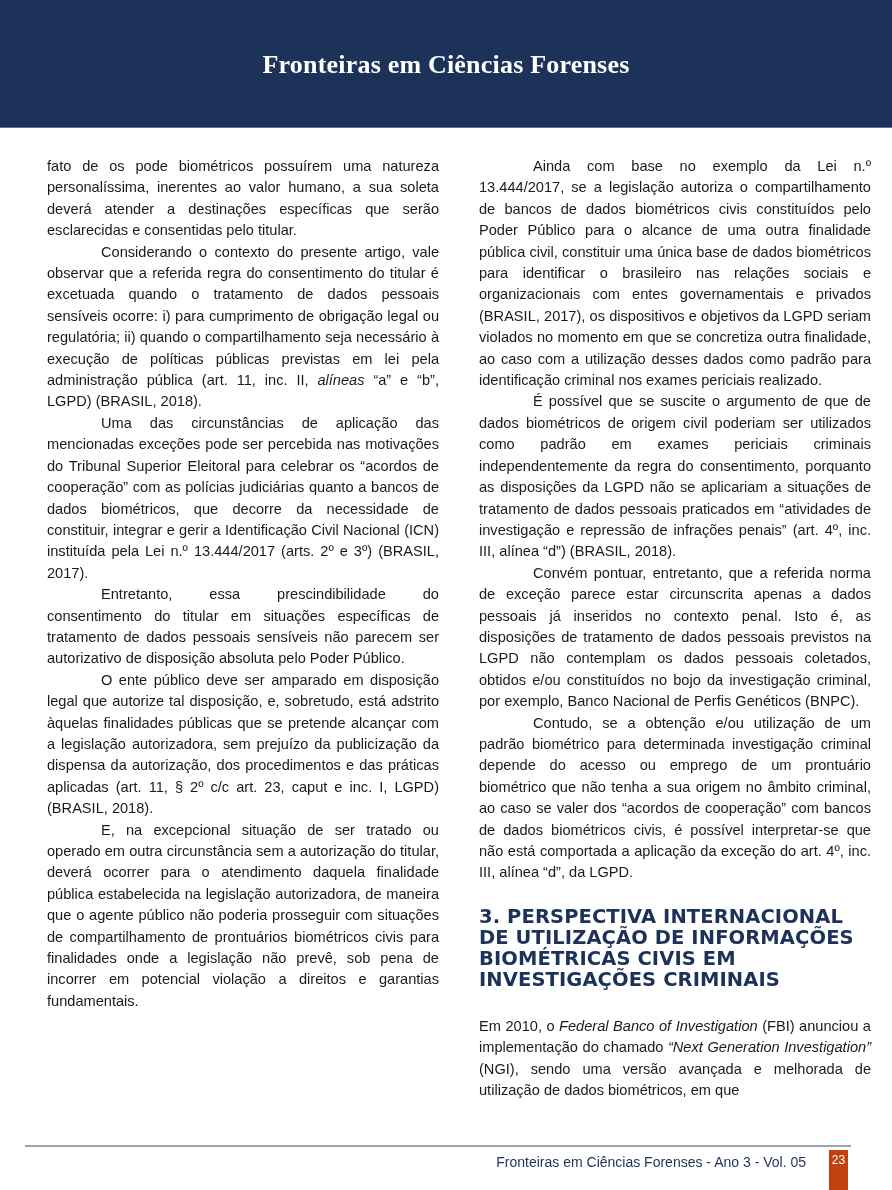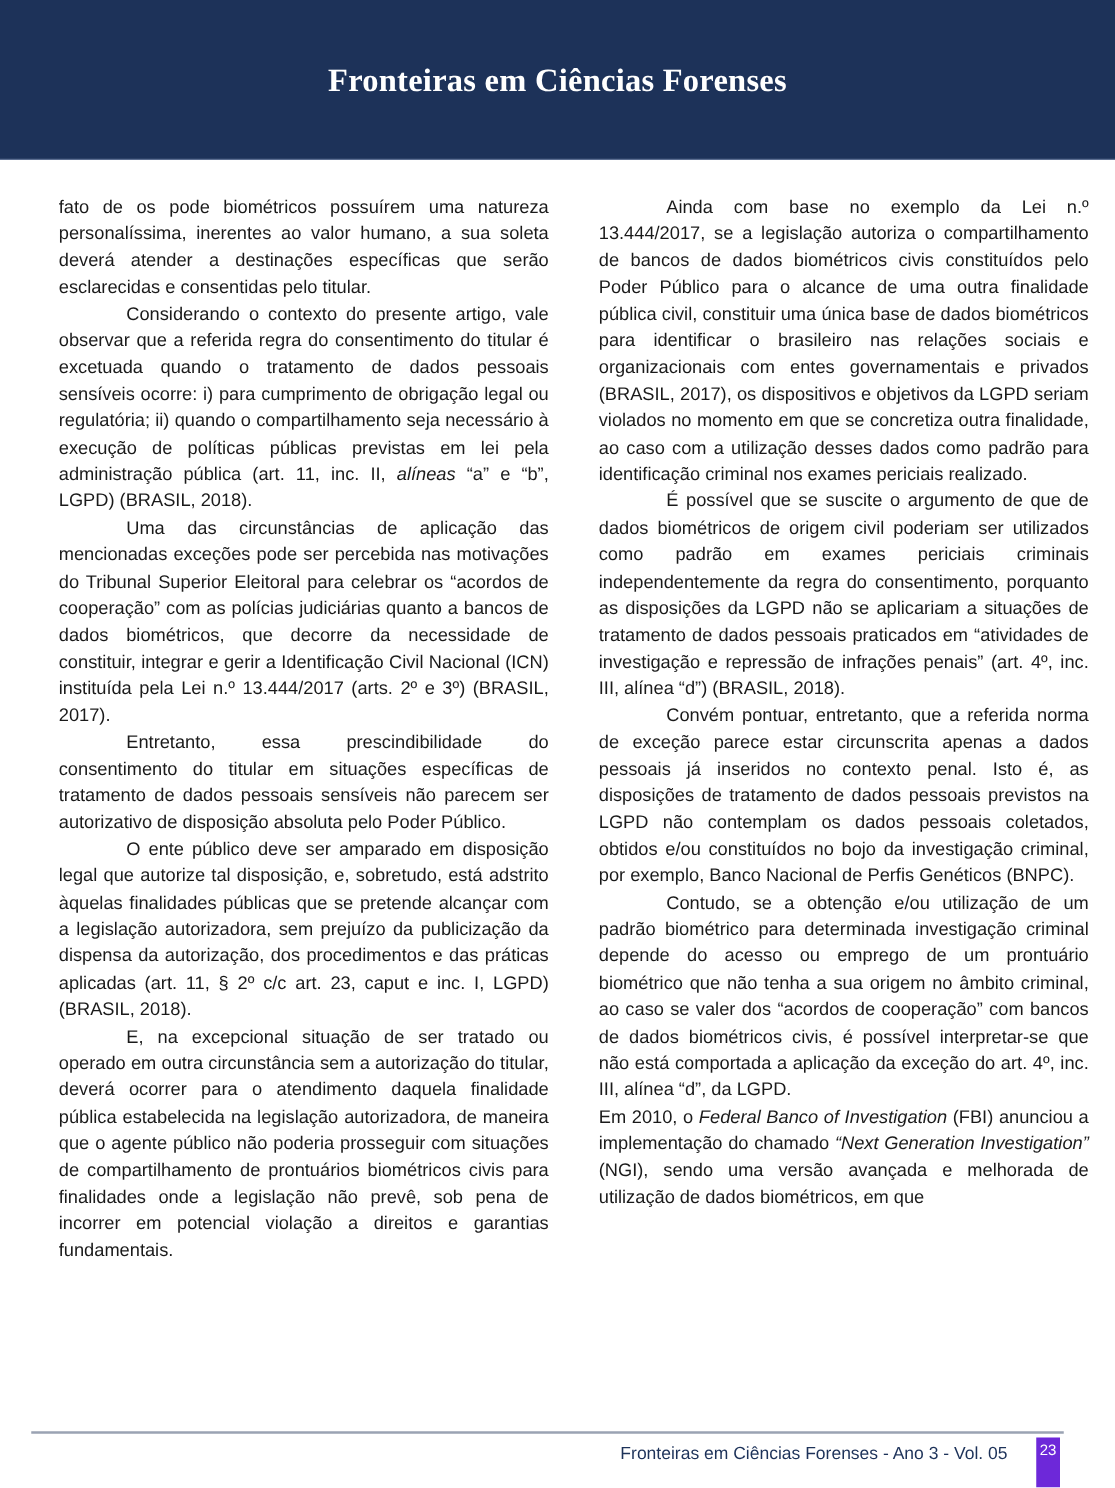--- a/index.html
+++ b/index.html
@@ -14,21 +14,21 @@
          text-align: justify; }
   .col-left { left: 47px; }
   .col-right { left: 459px; margin-left: 20px; }
   .col p { margin: 0; }
   .col p.indent { text-indent: 54px; }
   .section-heading { margin: 22px 0 26px 0; font-family: "DejaVu Sans", sans-serif; font-weight: bold;
                      font-size: 19.5px; line-height: 21px; color: #1d3259; text-align: left;
                      letter-spacing: 0.1px; }
   .footer-rule { position: absolute; left: 25px; top: 1145px; width: 826px; height: 2px; background: #9aa3b3; }
   .footer-text { position: absolute; right: 86px; top: 1154px; font-size: 14px; color: #1d3259; }
-  .page-num { position: absolute; left: 829px; top: 1150px; width: 19px; height: 40px; background: #6d28d9;
+  .page-num { position: absolute; left: 829px; top: 1150px; width: 19px; height: 40px; background: #c2410c;
               color: #ffffff; font-size: 12px; text-align: center; line-height: 20px; }
   em { }
 </style>
 </head>
 <body>
 
 <div class="header">
   <div class="header-title">Fronteiras em Ciências Forenses</div>
 </div>
 
@@ -39,18 +39,19 @@
   <p class="indent">Entretanto, essa prescindibilidade do consentimento do titular em situações específicas de tratamento de dados pessoais sensíveis não parecem ser autorizativo de disposição absoluta pelo Poder Público.</p>
   <p class="indent">O ente público deve ser amparado em disposição legal que autorize tal disposição, e, sobretudo, está adstrito àquelas finalidades públicas que se pretende alcançar com a legislação autorizadora, sem prejuízo da publicização da dispensa da autorização, dos procedimentos e das práticas aplicadas (art. 11, § 2º c/c art. 23, caput e inc. I, LGPD) (BRASIL, 2018).</p>
   <p class="indent">E, na excepcional situação de ser tratado ou operado em outra circunstância sem a autorização do titular, deverá ocorrer para o atendimento daquela finalidade pública estabelecida na legislação autorizadora, de maneira que o agente público não poderia prosseguir com situações de compartilhamento de prontuários biométricos civis para finalidades onde a legislação não prevê, sob pena de incorrer em potencial violação a direitos e garantias fundamentais.</p>
 </div>
 
 <div class="col col-right">
   <p class="indent">Ainda com base no exemplo da Lei n.º 13.444/2017, se a legislação autoriza o compartilhamento de bancos de dados biométricos civis constituídos pelo Poder Público para o alcance de uma outra finalidade pública civil, constituir uma única base de dados biométricos para identificar o brasileiro nas relações sociais e organizacionais com entes governamentais e privados (BRASIL, 2017), os dispositivos e objetivos da LGPD seriam violados no momento em que se concretiza outra finalidade, ao caso com a utilização desses dados como padrão para identificação criminal nos exames periciais realizado.</p>
   <p class="indent">É possível que se suscite o argumento de que de dados biométricos de origem civil poderiam ser utilizados como padrão em exames periciais criminais independentemente da regra do consentimento, porquanto as disposições da LGPD não se aplicariam a situações de tratamento de dados pessoais praticados em “atividades de investigação e repressão de infrações penais” (art. 4º, inc. III, alínea “d”) (BRASIL, 2018).</p>
   <p class="indent">Convém pontuar, entretanto, que a referida norma de exceção parece estar circunscrita apenas a dados pessoais já inseridos no contexto penal. Isto é, as disposições de tratamento de dados pessoais previstos na LGPD não contemplam os dados pessoais coletados, obtidos e/ou constituídos no bojo da investigação criminal, por exemplo, Banco Nacional de Perfis Genéticos (BNPC).</p>
   <p class="indent">Contudo, se a obtenção e/ou utilização de um padrão biométrico para determinada investigação criminal depende do acesso ou emprego de um prontuário biométrico que não tenha a sua origem no âmbito criminal, ao caso se valer dos “acordos de cooperação” com bancos de dados biométricos civis, é possível interpretar-se que não está comportada a aplicação da exceção do art. 4º, inc. III, alínea “d”, da LGPD.</p>
+  <h2 class="section-heading">3. PERSPECTIVA INTERNACIONAL DE UTILIZAÇÃO DE INFORMAÇÕES BIOMÉTRICAS CIVIS EM INVESTIGAÇÕES CRIMINAIS</h2>
   <p><span>Em 2010, o </span><em>Federal Banco of Investigation</em><span> (FBI) anunciou a implementação do chamado </span><em>“Next Generation Investigation”</em><span> (NGI), sendo uma versão avançada e melhorada de utilização de dados biométricos, em que</span></p>
 </div>
 
 <div class="footer-rule"></div>
 <div class="footer-text">Fronteiras em Ciências Forenses - Ano 3 - Vol. 05</div>
 <div class="page-num">23</div>
 
 </body></html>

